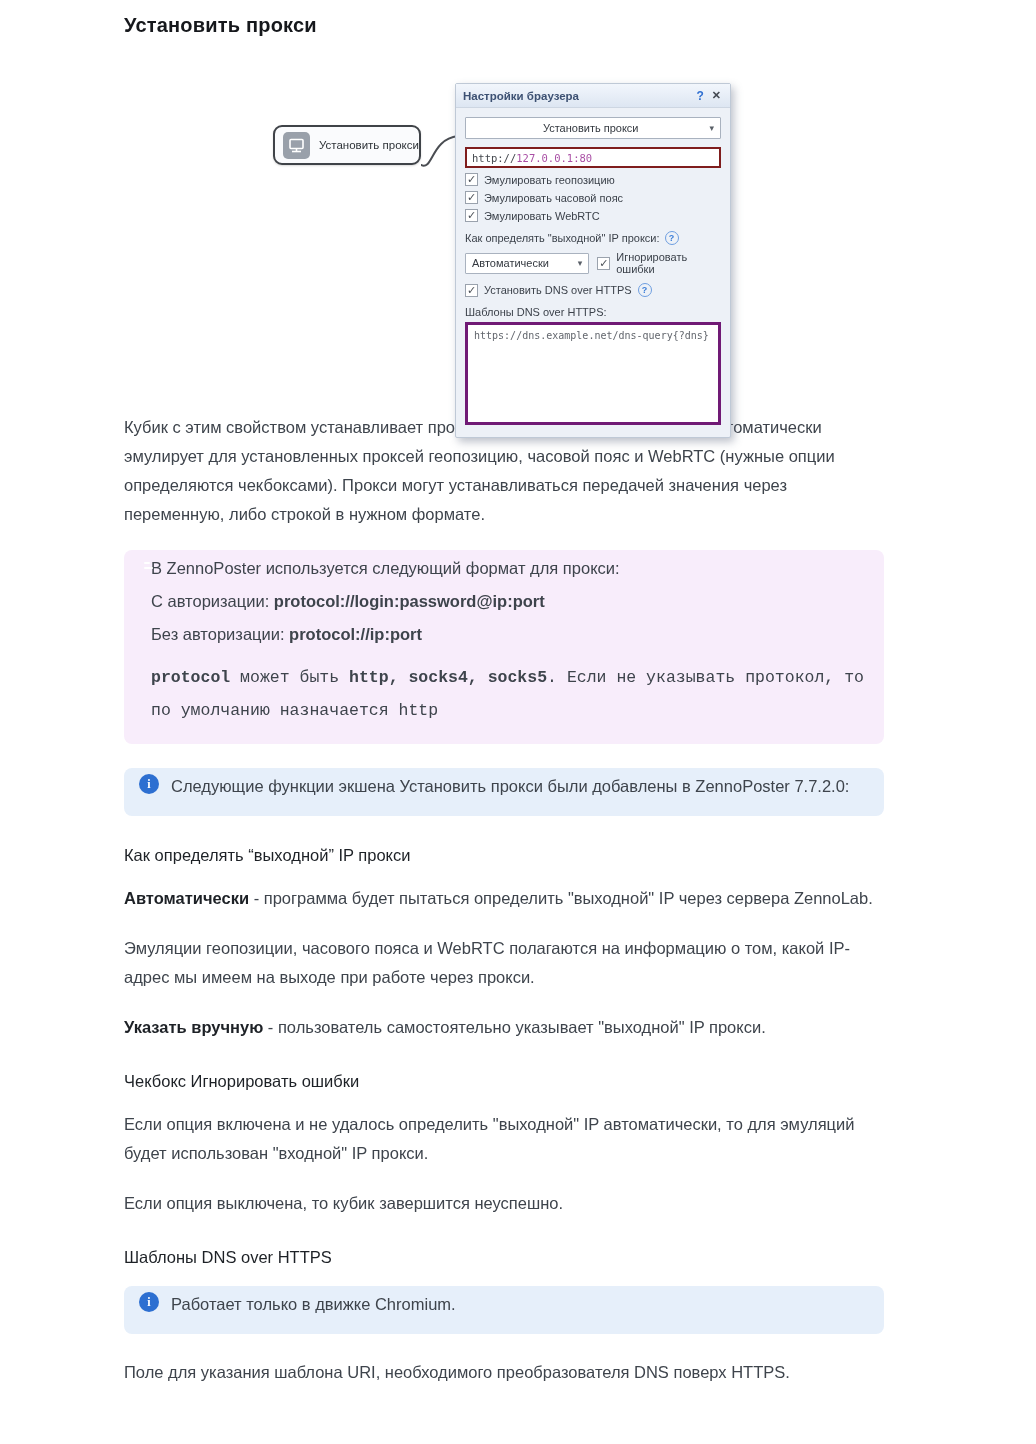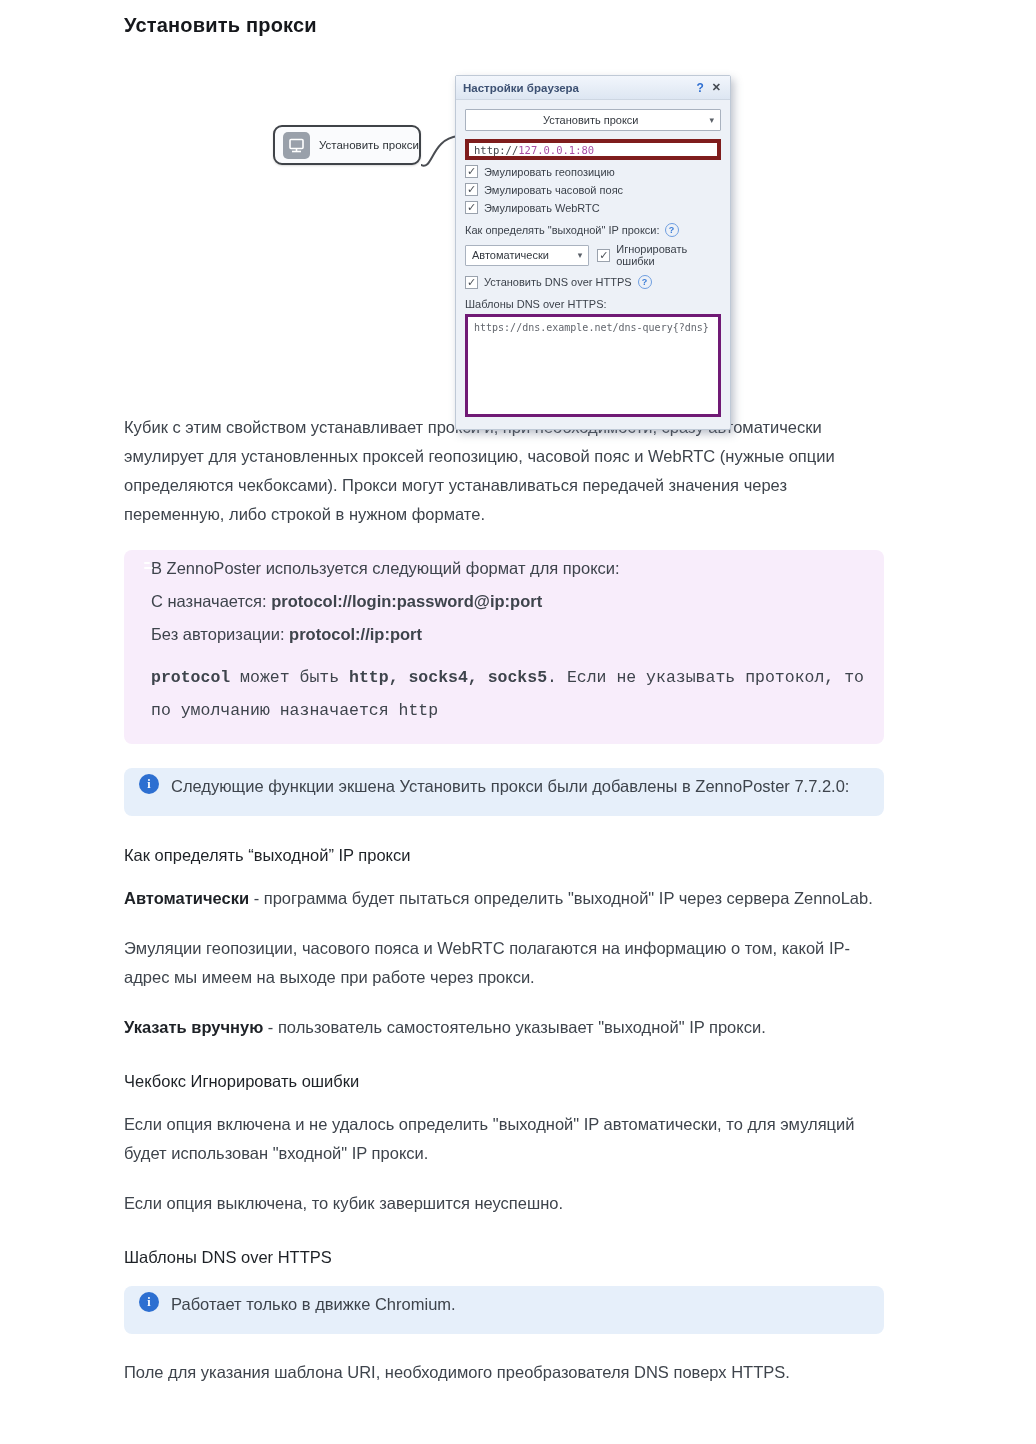--- a/index.html
+++ b/index.html
@@ -24,21 +24,21 @@
   }
   .action-icon {
     width:27px; height:27px; border-radius:5px; background:#99a0aa;
     display:flex; align-items:center; justify-content:center; flex:0 0 auto;
   }
   .action-label { font-size:11.5px; color:#2e3338; white-space:nowrap; }
 
   .connector { position:absolute; left:297px; top:58px; }
 
   .dialog {
-    position:absolute; left:331px; top:2px; width:276px;
+    position:absolute; left:331px; top:10px; width:276px;
     background:#edf1f7; border:1px solid #bfc9d6; border-radius:2px;
     box-shadow:3px 4px 9px rgba(110,120,140,.45);
     font-size:11px; color:#3c424b;
   }
   .dialog-titlebar {
     height:24px; padding:0 7px; display:flex; align-items:center;
     background:linear-gradient(#f2f6fc,#dde6f2);
     border-bottom:1px solid #cdd6e2;
     font-weight:700; font-size:11.5px; color:#3d5173;
   }
@@ -49,21 +49,21 @@
 
   .dlg-select {
     height:22px; background:#ffffff; border:1px solid #a9b2bf; border-radius:1px;
     display:flex; align-items:center; padding:0 6px; color:#33383f;
   }
   .dlg-select .sel-text { flex:1; text-align:center; }
   .dlg-select.left .sel-text { text-align:left; }
   .dlg-select .arrow { font-size:9px; color:#5a6068; }
 
   .dlg-input {
-    height:21px; margin-top:8px; background:#ffffff; border:4px solid #7f1d1d;
+    height:21px; margin-top:8px; background:#ffffff; border:2px solid #7f1d1d;
     display:flex; align-items:center; padding:0 5px;
     font-family:"DejaVu Sans Mono", monospace; font-size:10.5px;
   }
   .mono-prefix { color:#45494f; }
   .mono-host { color:#a94fa5; }
 
   .cb-row { display:flex; align-items:center; gap:6px; margin-top:5px; }
   .checkbox {
     width:13px; height:13px; background:#ffffff; border:1px solid #9aa2ad;
     display:flex; align-items:center; justify-content:center;
@@ -203,21 +203,21 @@
       </div>
     </div>
   </div>
 
   <p class="body-text" style="margin-top:14px">Кубик с этим свойством устанавливает прокси и, при необходимости, сразу автоматически эмулирует для установленных проксей геопозицию, часовой пояс и WebRTC (нужные опции определяются чекбоксами). Прокси могут устанавливаться передачей значения через переменную, либо строкой в нужном формате.</p>
 
   <div class="callout callout-purple">
     <div class="icon-col"><span class="note-icon"></span></div>
     <div class="text-col">
       <p>В ZennoPoster используется следующий формат для прокси:</p>
-      <p><span>С назначается: </span><b>protocol://login:password@ip:port</b></p>
+      <p><span>С авторизации: </span><b>protocol://login:password@ip:port</b></p>
       <p><span>Без авторизации: </span><b>protocol://ip:port</b></p>
       <p class="fmt-gap"><b>protocol</b><span> может быть </span><b>http, socks4, socks5</b><span>. Если не указывать протокол, то по умолчанию назначается http</span></p>
     </div>
   </div>
 
   <div class="callout callout-blue single">
     <div class="icon-col">
         <span class="info-icon">i</span>
       </div>
     <div class="text-col">Следующие функции экшена Установить прокси были добавлены в ZennoPoster 7.7.2.0:</div>

